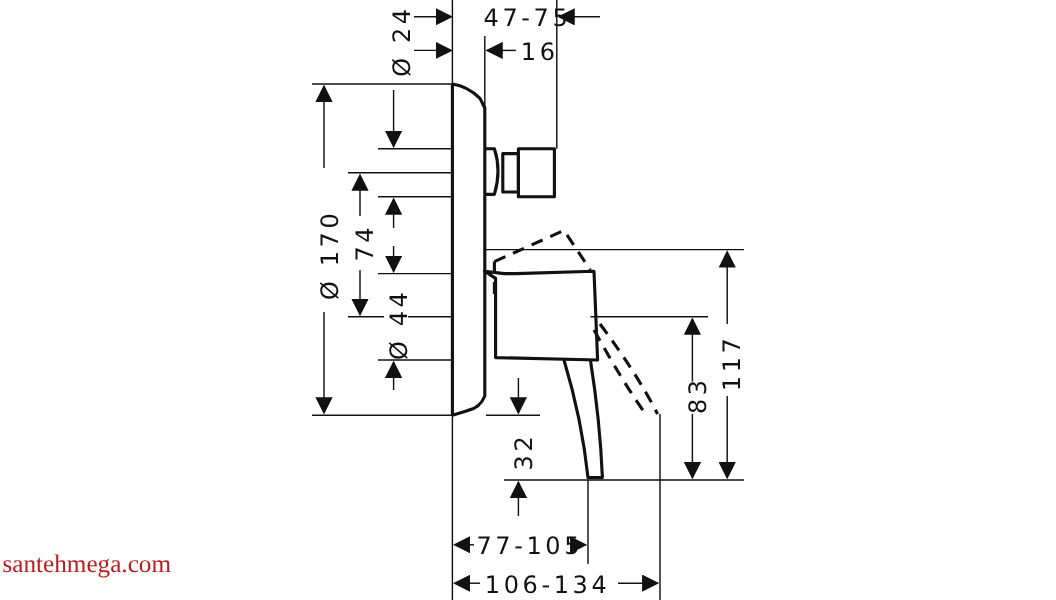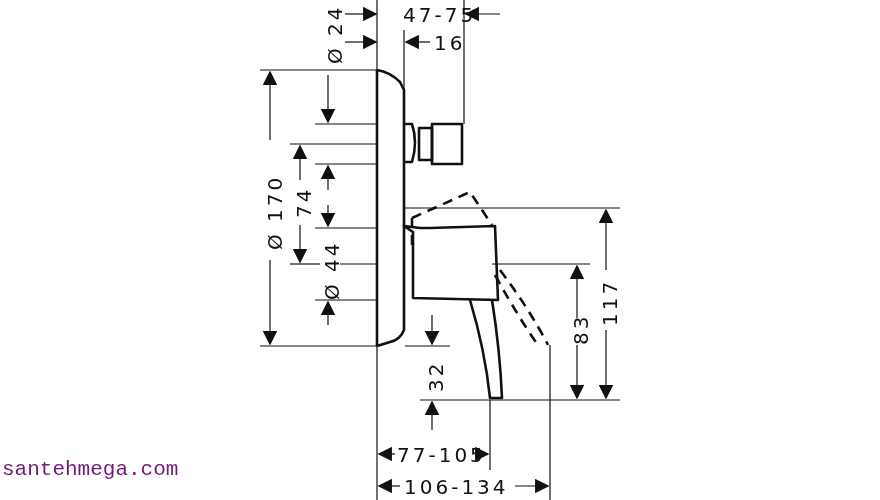--- a/index.html
+++ b/index.html
@@ -1,19 +1,19 @@
 <!DOCTYPE html>
 <html><head>
 <meta charset="utf-8">
 <style>
   html, body { margin:0; padding:0; background:#ffffff; }
   body { width:880px; height:500px; position:relative; overflow:hidden; font-family:"Liberation Sans", sans-serif; }
   svg { position:absolute; left:0; top:0; }
   .dim { font-family:"DejaVu Sans", sans-serif; font-size:20px; fill:#111; letter-spacing:3px; }
-  .wm { position:absolute; left:2px; top:458px; font-size:21px; color:#701a75; font-family:Liberation Mono, monospace; }
+  .wm { position:absolute; left:2px; top:458px; font-size:21px; color:#b91c1c; font-family:Liberation Serif, serif; }
   .thin { stroke:#111; stroke-width:1.2; fill:none; }
   .thick { stroke:#111; stroke-width:2.6; fill:none; stroke-linejoin:round; }
   .dash { stroke:#111; stroke-width:2.6; fill:none; stroke-dasharray:10 7; }
 </style>
 </head>
 <body>
 
 <svg width="880" height="500" viewBox="0 0 880 500">
   <defs>
     <marker id="arr" viewBox="0 0 10 10" refX="9" refY="5" markerWidth="12" markerHeight="12" orient="auto-start-reverse">

